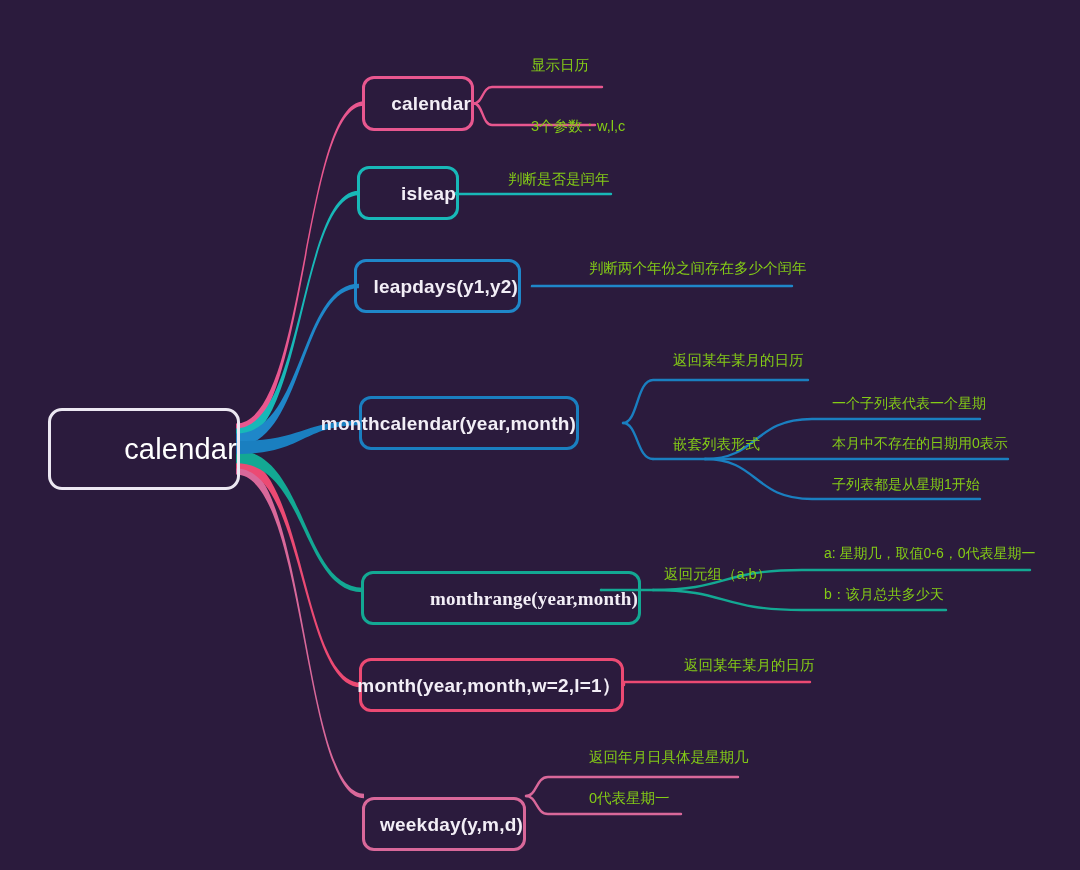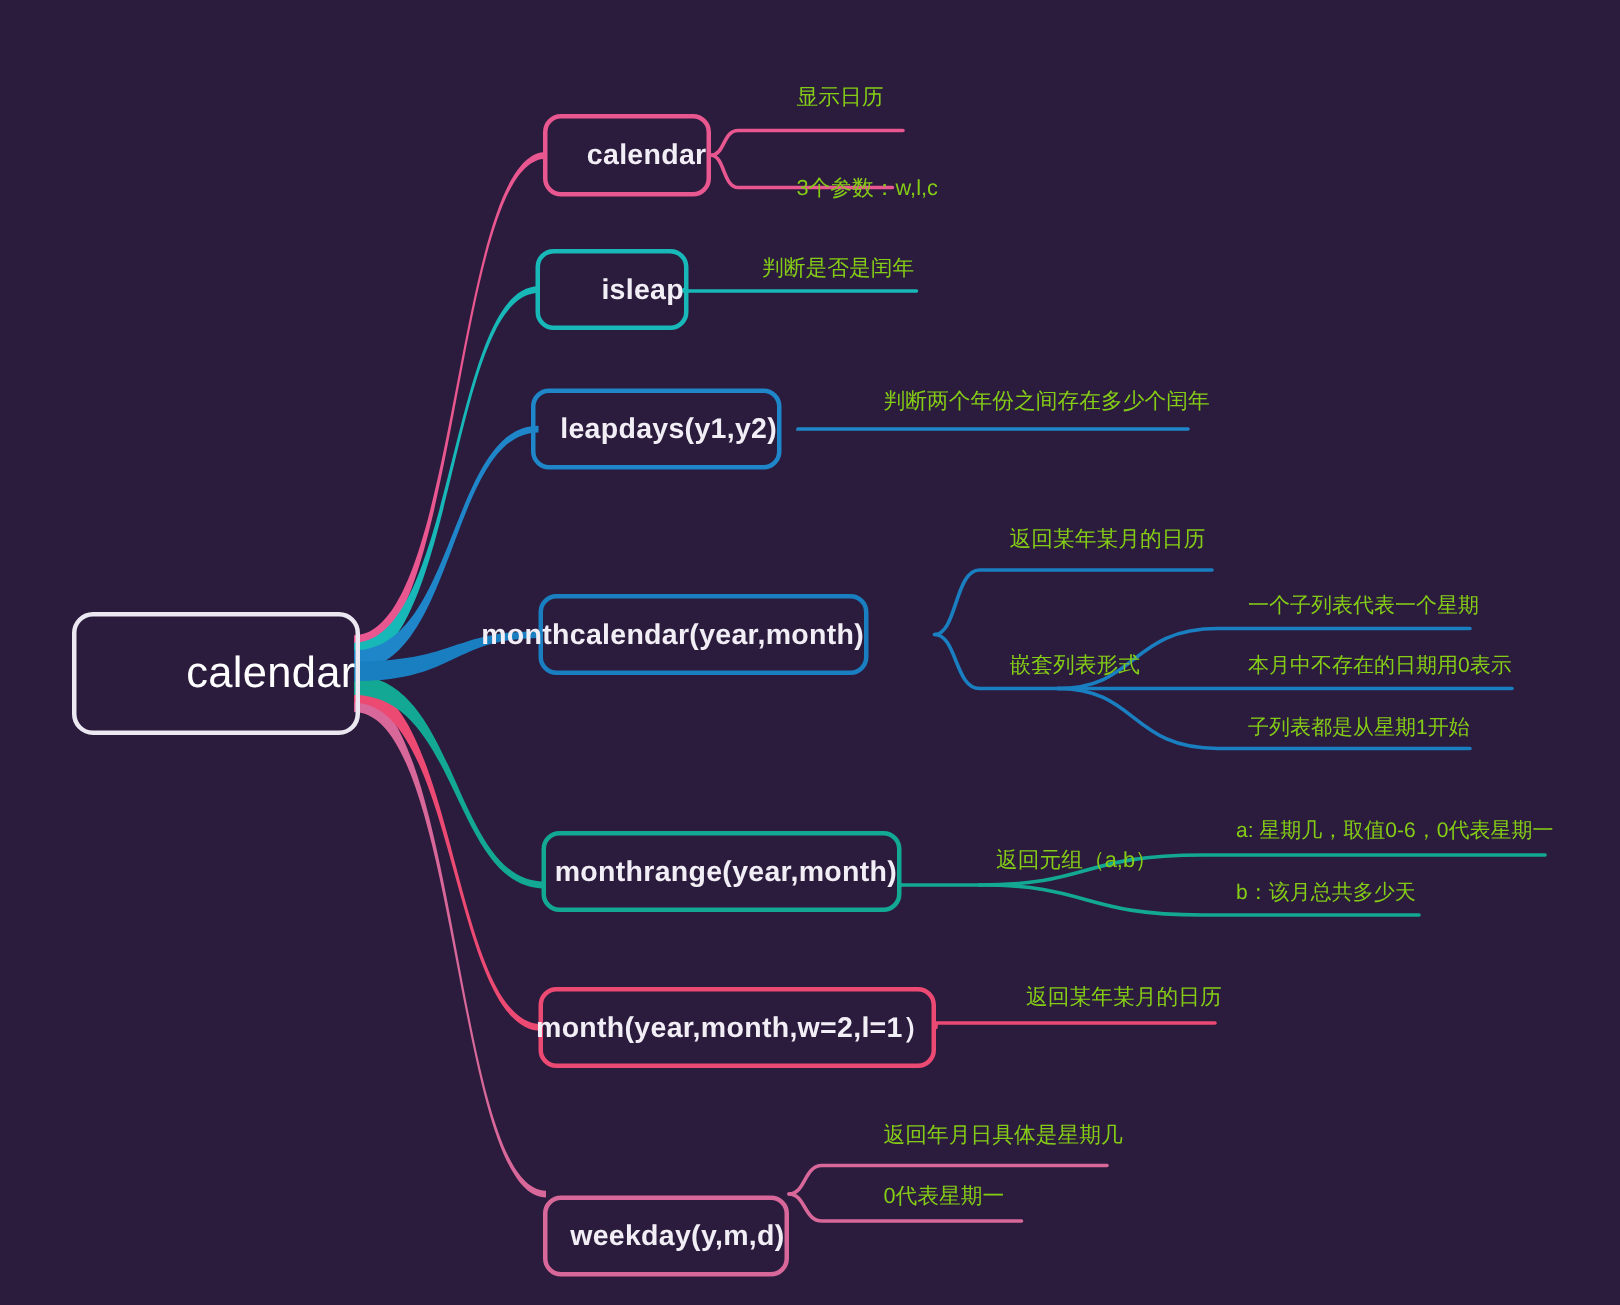--- a/index.html
+++ b/index.html
@@ -136,21 +136,21 @@
       </div>
       <div class="leaf-label" style="left: 589px; top: 261px;">判断两个年份之间存在多少个闰年</div>
       <div class="node topic-node" style="left: 359px; top: 396px; width: 220px; height: 54px; border-color: rgb(26, 127, 192);">
         <span class="node-label">monthcalendar(year,month)</span>
       </div>
       <div class="leaf-label" style="left: 673px; top: 353px;">返回某年某月的日历</div>
       <div class="leaf-label" style="left: 673px; top: 437px;">嵌套列表形式</div>
       <div class="leaf-label small" style="left: 832px; top: 396px;">一个子列表代表一个星期</div>
       <div class="leaf-label small" style="left: 832px; top: 436px;">本月中不存在的日期用0表示</div>
       <div class="leaf-label small" style="left: 832px; top: 477px;">子列表都是从星期1开始</div>
-      <div class="node topic-node" style="left: 361px; top: 554px; width: 240px; height: 54px; border-color: rgb(19, 168, 147);">
+      <div class="node topic-node" style="left: 361px; top: 571px; width: 280px; height: 54px; border-color: rgb(19, 168, 147); font-family: Liberation Serif, serif;">
         <span class="node-label">monthrange(year,month)</span>
       </div>
       <div class="leaf-label" style="left: 664px; top: 567px;">返回元组（a,b）</div>
       <div class="leaf-label small" style="left: 824px; top: 546px;">a: 星期几，取值0-6，0代表星期一</div>
       <div class="leaf-label small" style="left: 824px; top: 587px;">b：该月总共多少天</div>
       <div class="node topic-node" style="left: 359px; top: 658px; width: 265px; height: 54px; border-color: rgb(236, 74, 115);">
         <span class="node-label">month(year,month,w=2,l=1）</span>
       </div>
       <div class="leaf-label" style="left: 684px; top: 658px;">返回某年某月的日历</div>
       <div class="node topic-node" style="left: 362px; top: 797px; width: 164px; height: 54px; border-color: rgb(217, 104, 154);">

